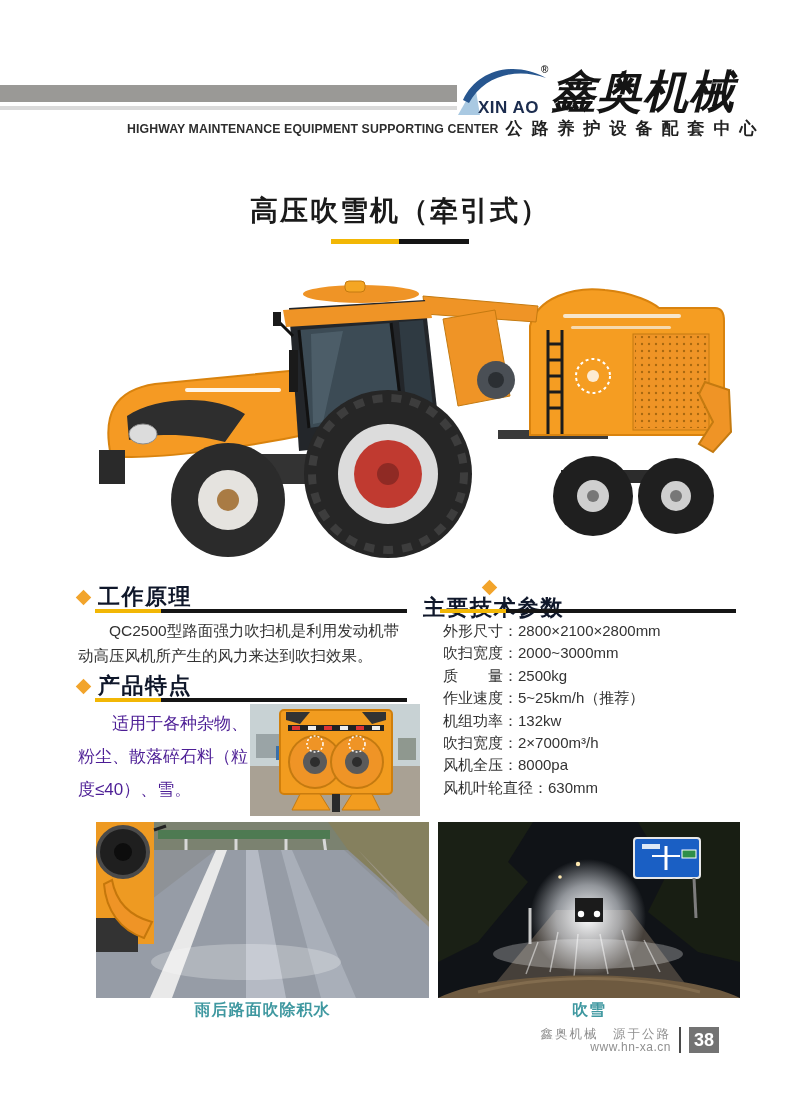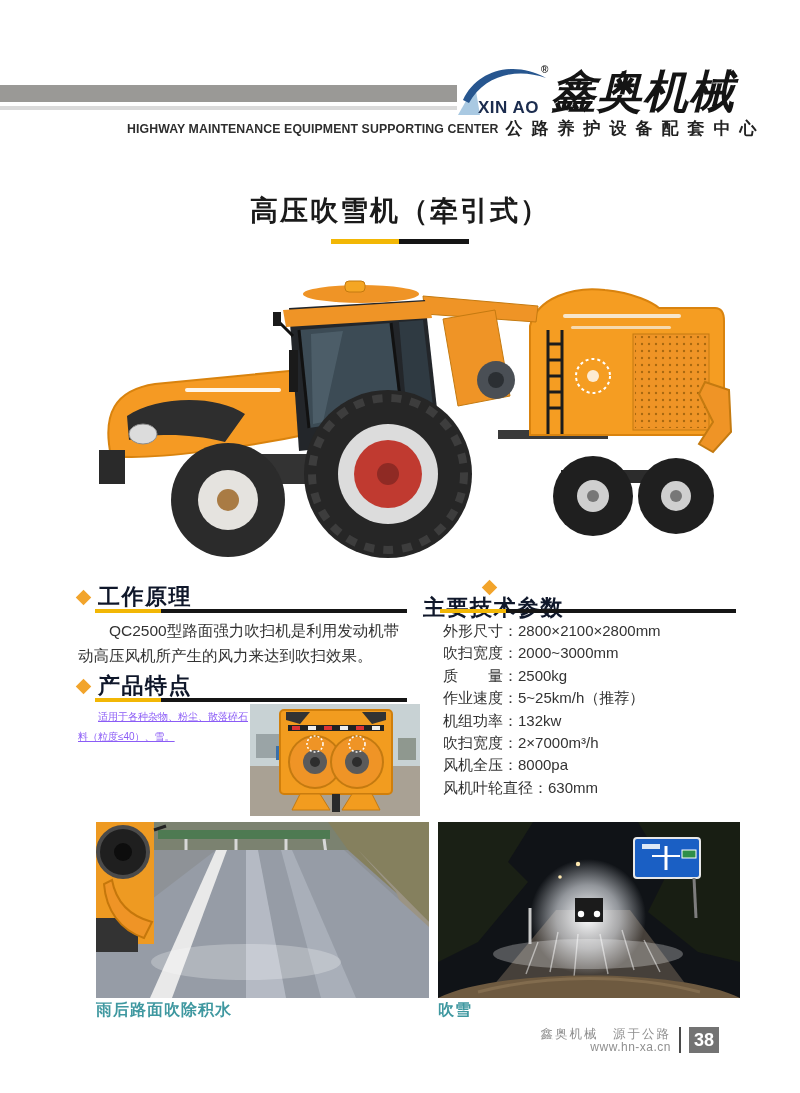--- a/index.html
+++ b/index.html
@@ -26,35 +26,35 @@
   
   .sec-head { position:absolute; display:flex; align-items:center; }
   .diamond { width:11px; height:11px; background:#f2a42b; transform:rotate(45deg); margin-right:9px; flex:0 0 auto; }
   .sec-title { font-size:22px; font-weight:700; color:#0f172a; letter-spacing:1.5px; white-space:nowrap;text-align:center; }
   .sec-underline { position:absolute; height:4px; display:flex; }
   .sec-underline .u-y { width:66px; height:4px; background:#f2b705; }
   .sec-underline .u-b { flex:1; height:4px; background:#151515; }
 
   
   .principle-body { position:absolute; left:78px; top:618px; width:336px; font-size:15.5px; line-height:1.62; color:#333; text-indent:2em; }
-  .features-body { position:absolute; left:78px; top:707px; width:172px; font-size:10px; line-height:1.95; color:#8b5cf6; text-indent:2em;text-decoration:underline; }
+  .features-body { position:absolute; left:78px; top:707px; width:172px; font-size:17px; line-height:1.95; color:#4c1d95; text-indent:2em; }
 
   
   .spec-list { position:absolute; left:443px; top:620px; width:300px; }
   .spec-row { font-size:15px; color:#333; line-height:22.4px; white-space:nowrap; }
   .spec-label { color:#333; }
   .spec-value { color:#333; }
 
   
   .photo { position:absolute; overflow:hidden; }
   .main-photo { left:93px; top:264px; width:640px; height:310px; }
   .feature-photo { left:250px; top:704px; width:170px; height:112px; }
   .photo-left { left:96px; top:822px; width:333px; height:176px; }
   .photo-right { left:438px; top:822px; width:302px; height:176px; }
-  .caption { position:absolute; top:1000px; font-size:16px; font-weight:600; color:#3f98a0; text-align:left; letter-spacing:1px; }
+  .caption { position:absolute; top:1000px; font-size:16px; font-weight:600; color:#3f98a0; text-align:center; letter-spacing:1px; }
   .caption-left { left:96px; width:333px; }
   .caption-right { left:438px; width:302px; }
 
   
   .footer { position:absolute; top:1027px; right:81px; display:flex; align-items:flex-start; gap:8px; }
   .footer-text { text-align:right; color:#8f8f8f; }
   .footer-slogan { font-size:12.5px; letter-spacing:2px; line-height:14px; }
   .footer-site { font-size:12px; letter-spacing:0.5px; line-height:13px; }
   .footer-divider { width:2px; height:26px; background:#4a4a4a; }
   .page-num { width:30px; height:26px; background:#737373; color:#fff; font-size:18px; font-weight:700; display:flex; align-items:center; justify-content:center; }

